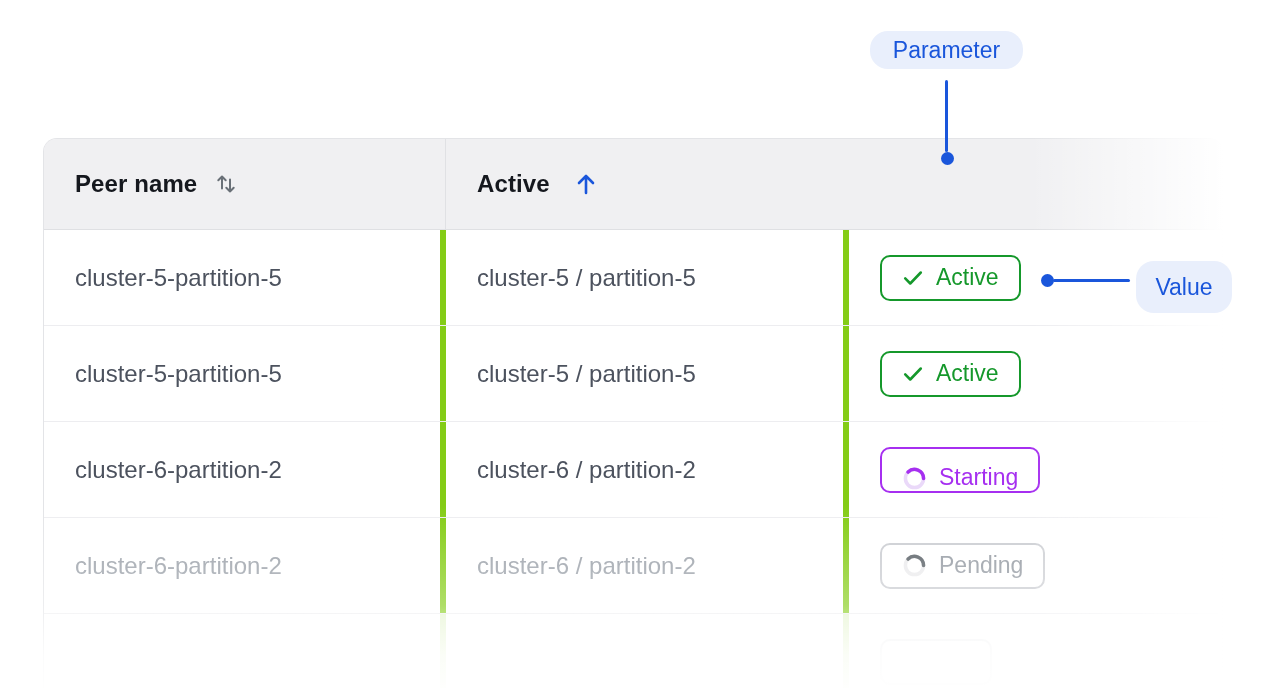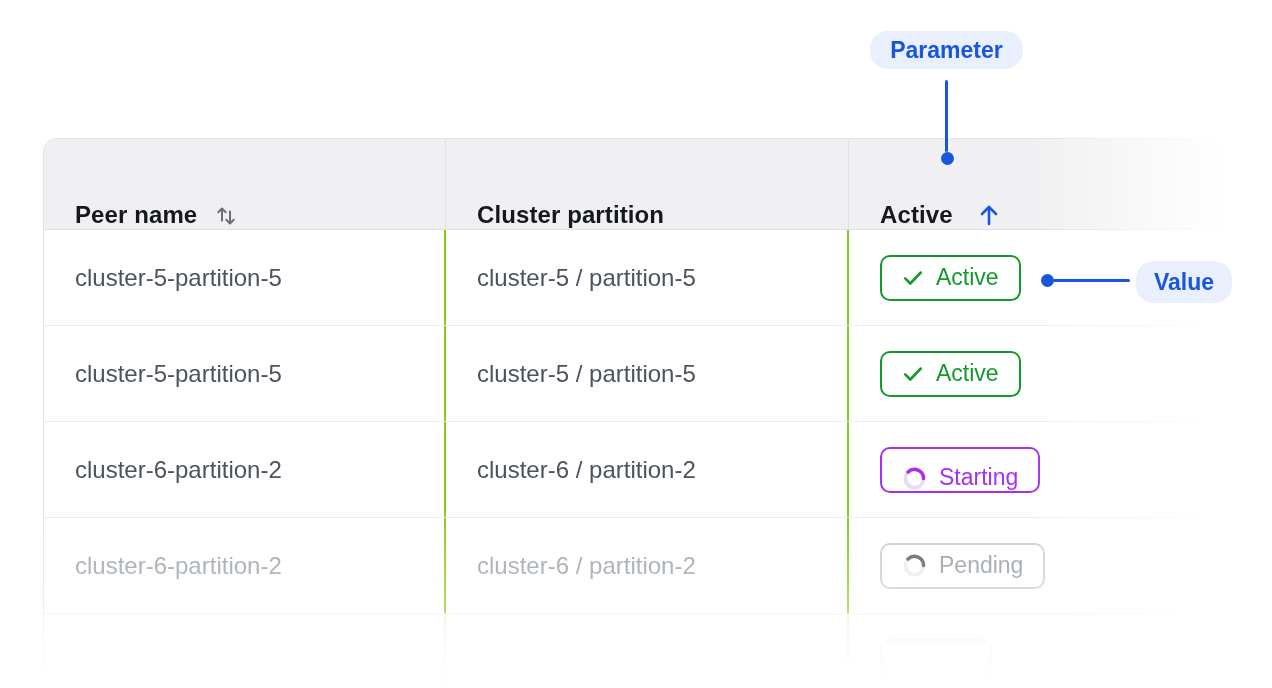--- a/index.html
+++ b/index.html
@@ -27,21 +27,21 @@
     z-index: 1;
   }
   .thead {
     display: flex;
     height: 91px;
     background: #f0f0f2;
     border-bottom: 1px solid #dfe0e3;
     border-radius: 12px 12px 0 0;
   }
   .th {
-    display: flex; align-items: flex-end;
+    display: flex; align-items: center;
     gap: 16px;
     padding-left: 31px;
     font-size: 24px; font-weight: 700;
     color: #15181e;
     letter-spacing: 0.1px;
   }
   .thead .col1, .thead .col2 { border-right: 1px solid #e0e1e4; }
   .col1 { width: 402px; flex: none; }
   .col2 { width: 403px; flex: none; }
   .col3 { flex: 1; }
@@ -50,21 +50,21 @@
     height: 96px;
     background: #ffffff;
     border-bottom: 1px solid #ededf0;
   }
   .td {
     display: flex; align-items: center;
     padding-left: 31px;
     font-size: 24px;
     color: #4c525e;
   }
-  .trow .col1, .trow .col2 { border-right: 2px solid #84cc16; }
+  .trow .col1, .trow .col2 { border-right: 6px solid #84cc16; }
   .row-faded .td { color: #9ba1a9; }
   .row-ghost { opacity: 0.22; border-bottom-color: #e3e4e7; }
 
   
   .badge {
     display: inline-flex; align-items: center;
     gap: 12px;
     height: 46px;
     padding: 0 20px;
     border: 2px solid;
@@ -98,26 +98,26 @@
       rgba(255,255,255,0.97) 100%);
     z-index: 5; pointer-events: none;
   }
 
   
   .pill {
     position: absolute;
     display: flex; align-items: center; justify-content: center;
     background: #e9effc;
     color: #1a56db;
-    font-size: 23px; font-weight: 700;
+    font-size: 23px; font-weight: 400;
     border-radius: 18px;
     z-index: 10;
   }
   .pill-parameter { left: 870px; top: 31px; width: 153px; height: 38px; }
-  .pill-value     { left: 1136px; top: 261px; width: 96px; height: 42px; }
+  .pill-value     { left: 1136px; top: 261px; width: 96px; height: 52px; }
   .connector { position: absolute; background: #1a56db; border-radius: 2px; z-index: 10; }
   .connector-v { left: 945px; top: 80px; width: 3px; height: 72px; }
   .connector-h { left: 1053px; top: 279px; width: 77px; height: 3px; }
   .conn-dot {
     position: absolute;
     width: 13px; height: 13px;
     border-radius: 50%;
     background: #1a56db;
     z-index: 10;
   }
@@ -134,23 +134,20 @@
     <div class="thead">
       <div class="th col1">
         <span>Peer name</span>
         <svg class="icon" width="26" height="26" viewBox="0 0 26 26">
           <g fill="none" stroke="#697077" stroke-width="2" stroke-linecap="round" stroke-linejoin="round">
             <path d="M9 17.5 V5.5 M9 5.5 L5.3 9.2 M9 5.5 L12.7 9.2"></path>
             <path d="M17 8.5 V20.5 M17 20.5 L13.3 16.8 M17 20.5 L20.7 16.8"></path>
           </g>
         </svg>
       </div>
-      <div class="th col2">
-        <span>Cluster partition</span>
-      </div>
       <div class="th col3">
         <span>Active</span>
         <svg class="icon" width="28" height="28" viewBox="0 0 28 28" style="margin-left:6px;">
           <g fill="none" stroke="#1a56db" stroke-width="2.6" stroke-linecap="round" stroke-linejoin="round">
             <path d="M14 23 V6 M14 6 L7 13 M14 6 L21 13"></path>
           </g>
         </svg>
       </div>
     </div>
 

